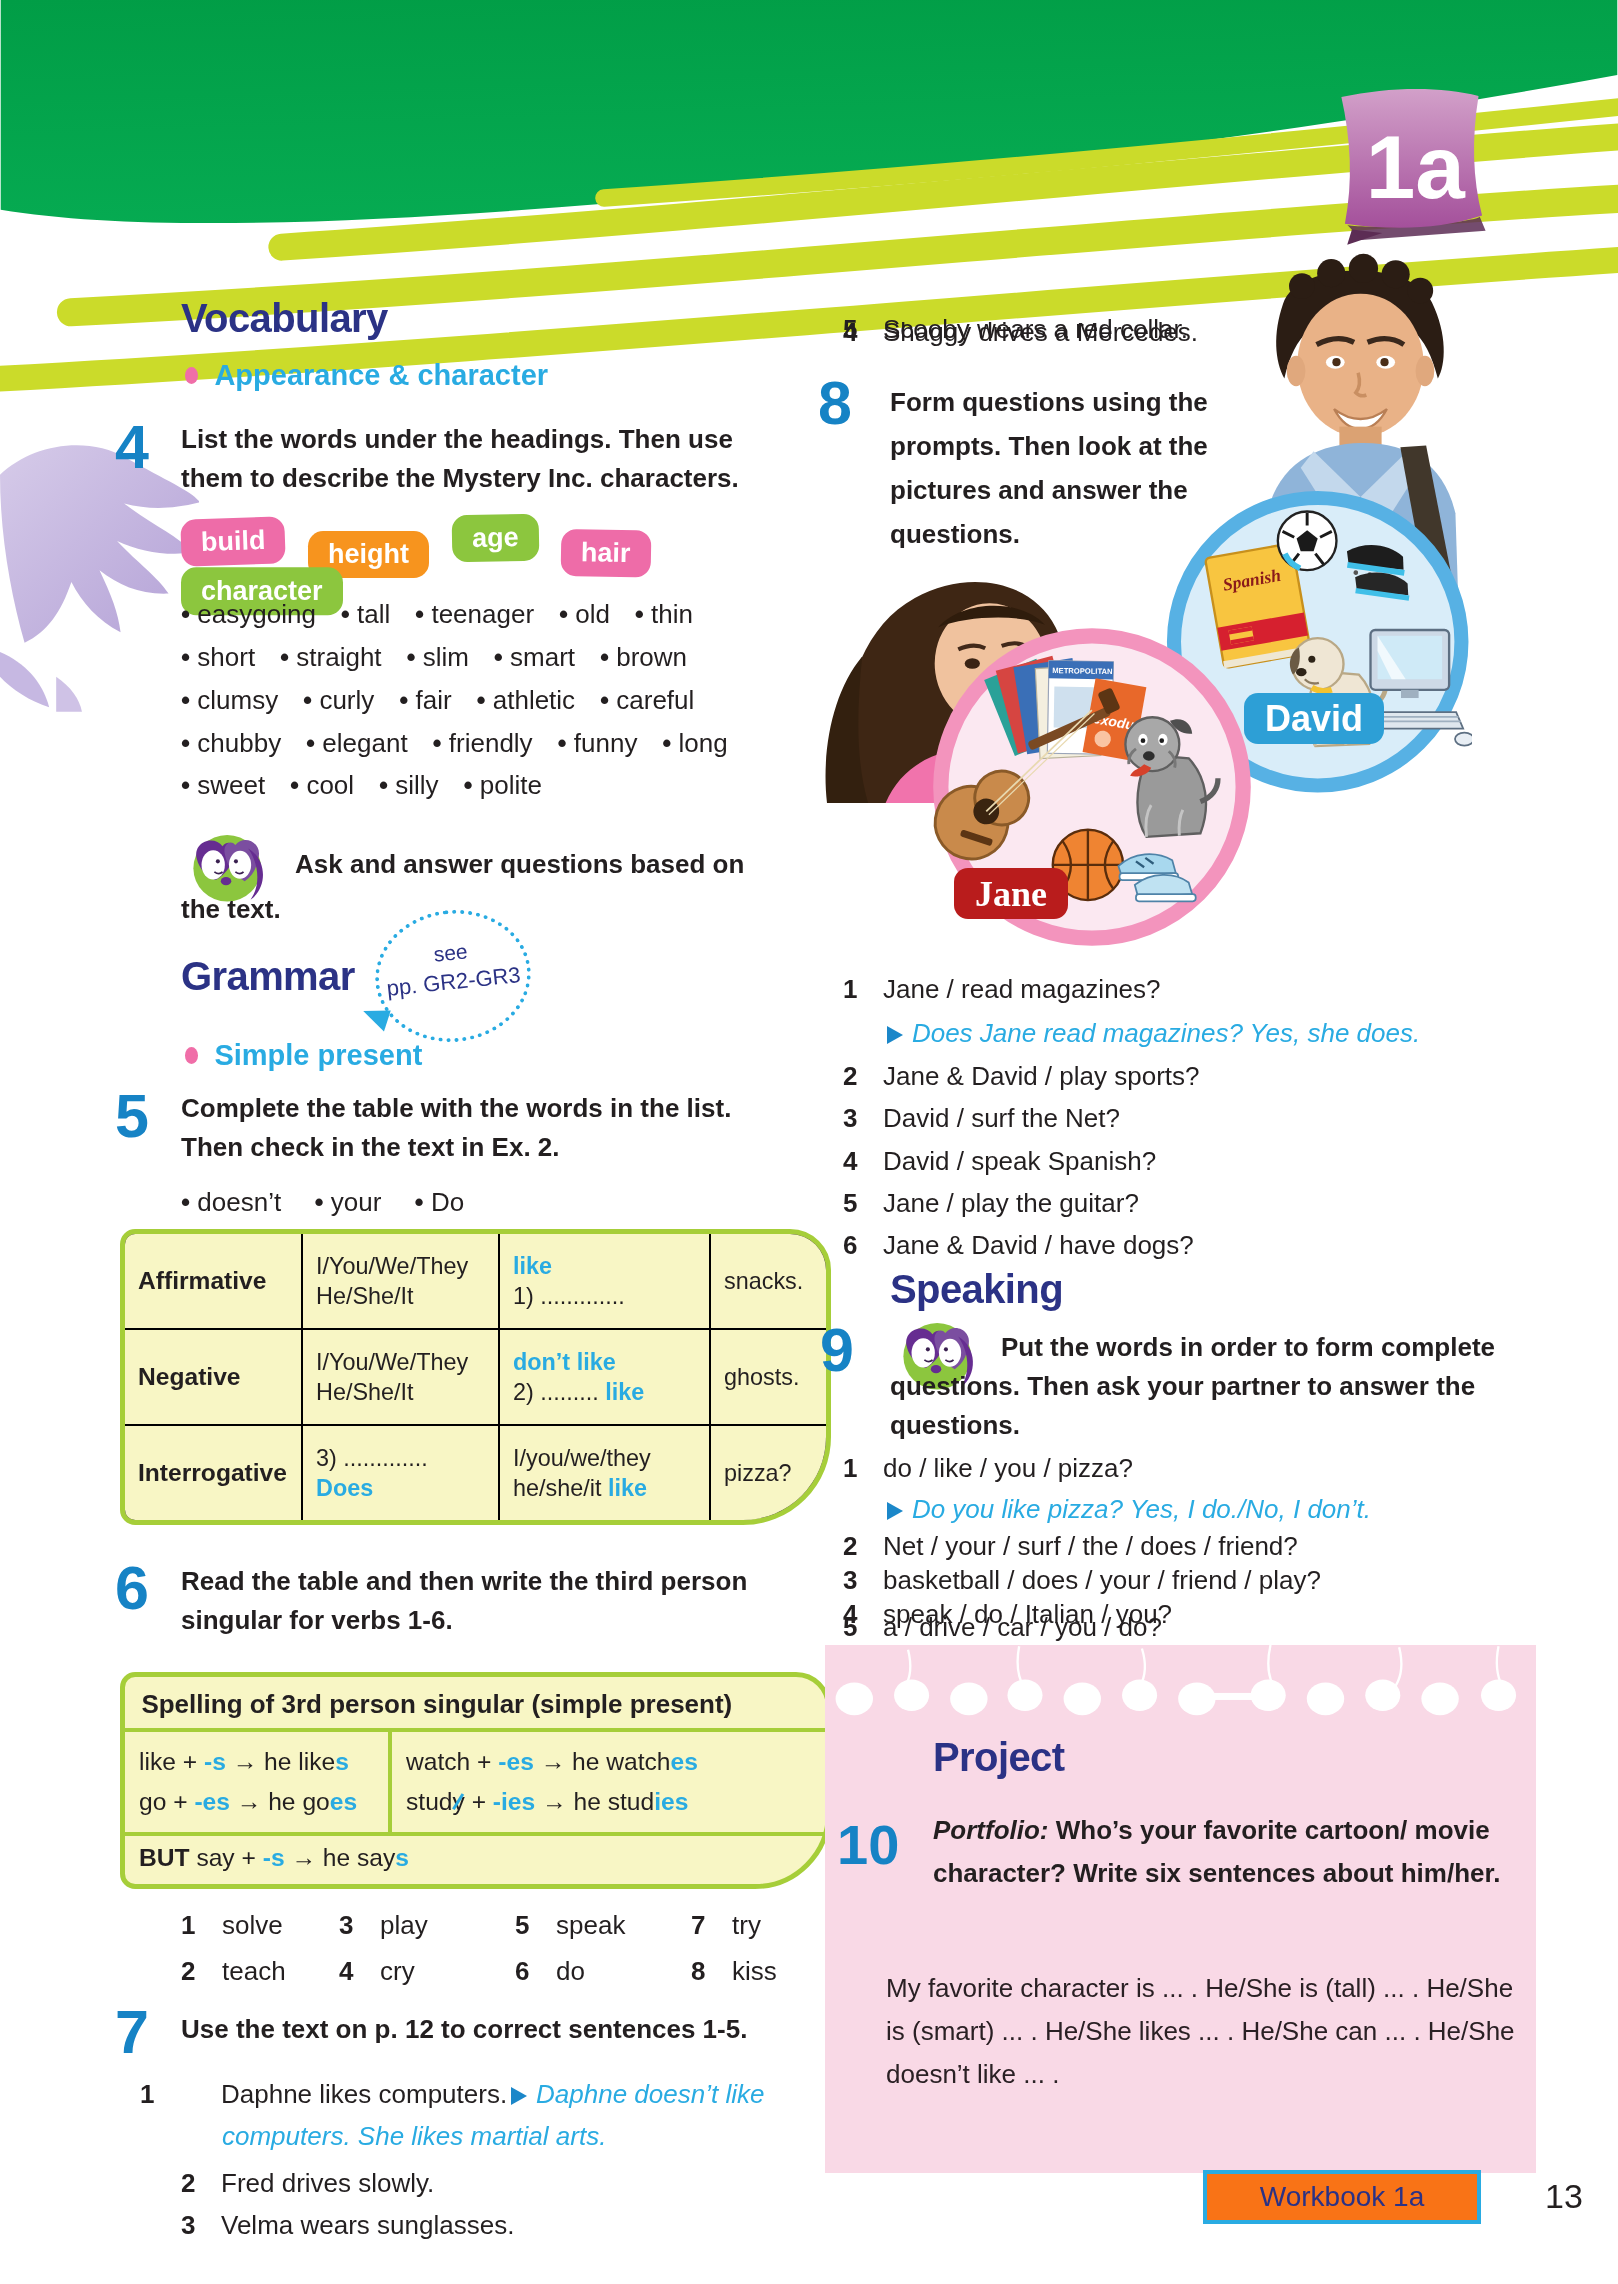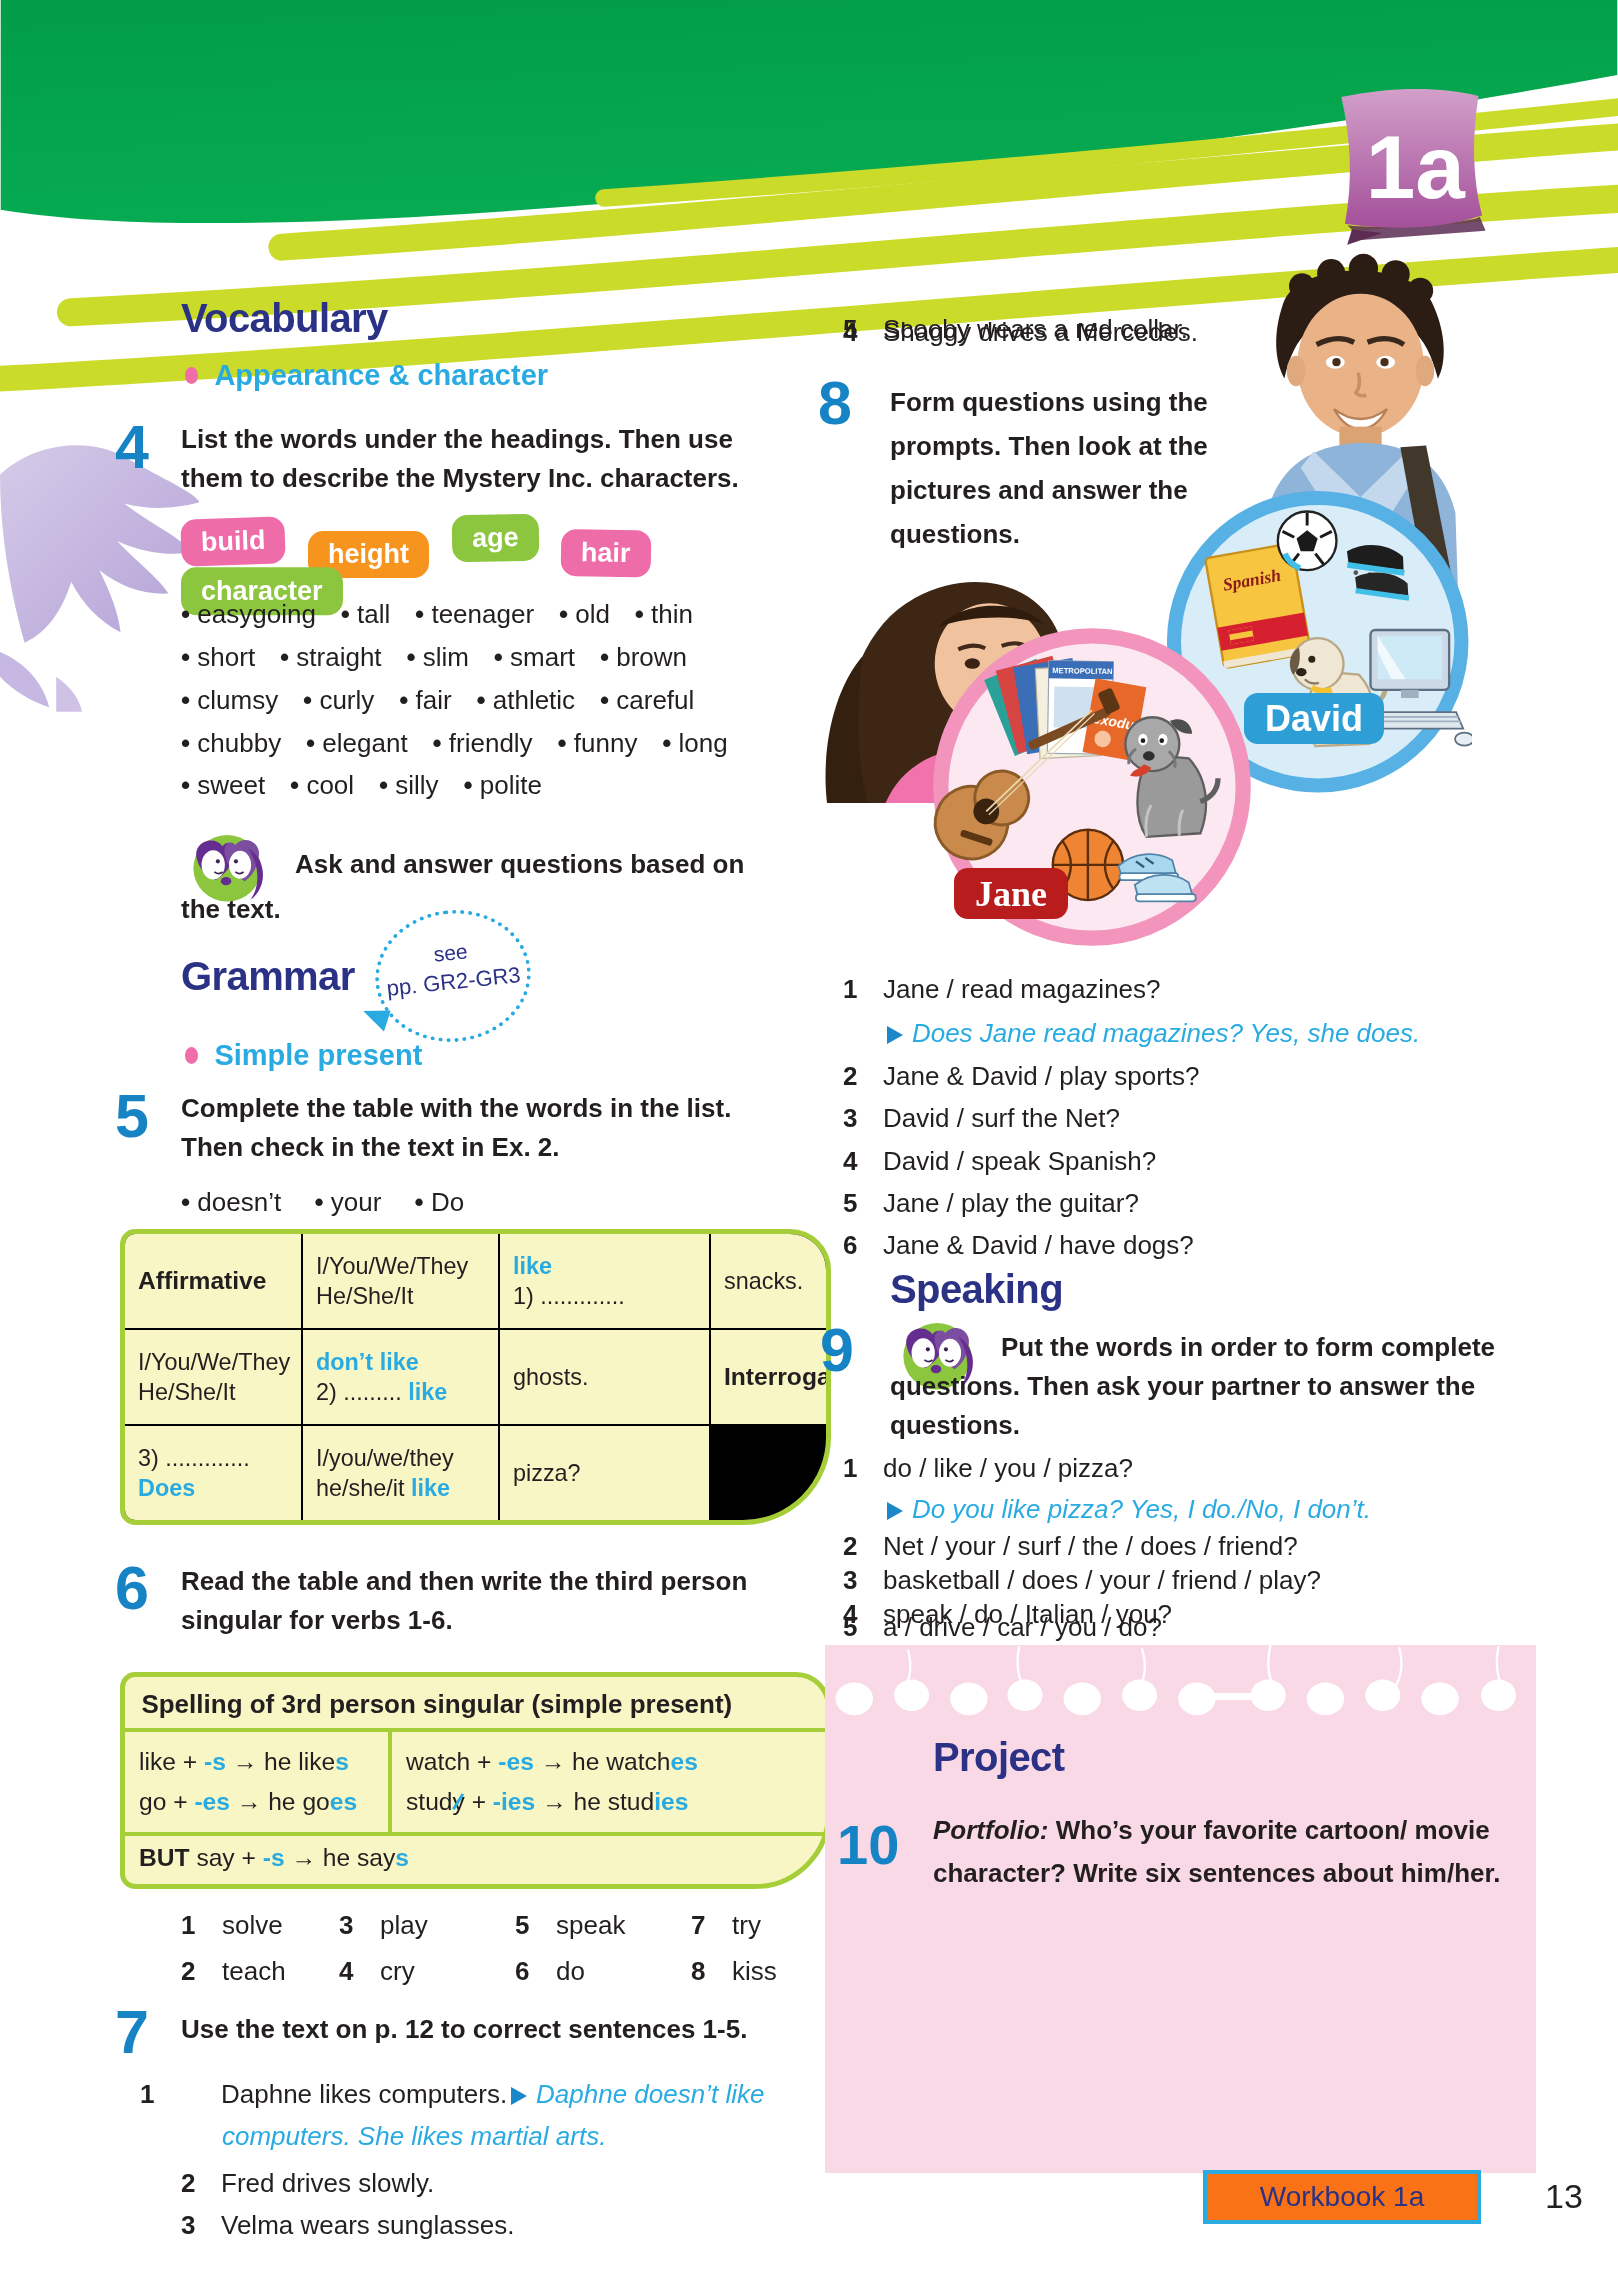--- a/index.html
+++ b/index.html
@@ -218,20 +218,21 @@
       <div>He/She/It</div>
     </div>
     <div class="gcell">
       <div class="bl">like</div>
       <div>1) .............</div>
     </div>
     <div class="gcell">
       <div>snacks.</div>
     </div>
 
+    <div class="gcell glabel">Negative</div>
     <div class="gcell">
       <div>I/You/We/They</div>
       <div>He/She/It</div>
     </div>
     <div class="gcell">
       <div class="bl">don’t like</div>
       <div><span>2) .........</span>
            <span class="bl">like</span></div>
     </div>
     <div class="gcell">
@@ -547,20 +548,21 @@
       <ellipse cx="1150" cy="86" rx="30" ry="27"></ellipse>
     </g>
   </svg>
 
   <div class="abs sec-head" style="left:933px;top:1735px;">Project</div>
   <div class="abs exnum exnum-sm" style="left:837px;top:1817px;">10</div>
   <div class="abs instr" style="left:933px;top:1809px;width:580px;line-height:43px;">
     <span class="portfolio-it">Portfolio:</span>
     <span>Who’s your favorite cartoon/ movie character? Write six sentences about him/her.</span>
   </div>
+  <div class="abs sample" style="left:886px;top:1967px;width:645px;">My favorite character is ... . He/She is (tall) ... . He/She is (smart) ... . He/She likes ... .  He/She can ... . He/She doesn’t like ... .</div>
 
   <div class="abs wbox" style="left:1203px;top:2170px;">
     <span>Workbook 1a</span>
   </div>
   <div class="abs pageno" style="left:1545px;top:2177px;">13</div>
 
 </div>
 
 
 </body></html>

